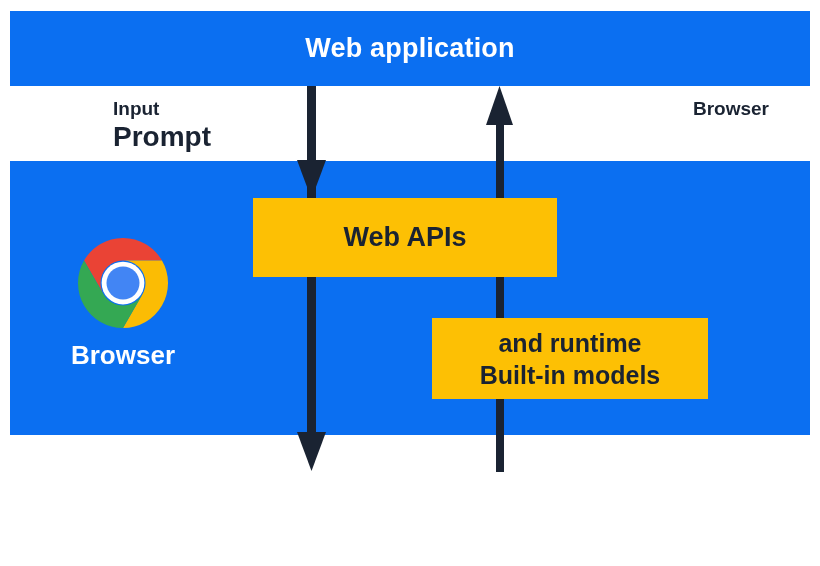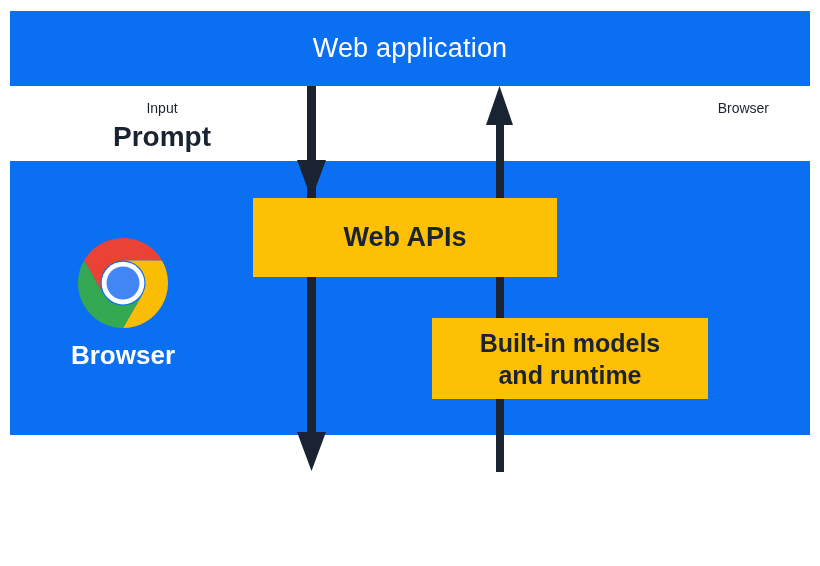--- a/index.html
+++ b/index.html
@@ -24,28 +24,28 @@
     position:absolute;left:10px;width:800px;
     background:var(--blue);
     display:flex;align-items:center;justify-content:center;
     z-index:1;
   }
   .bar-top{top:11px;height:75px;}
   .bar-mid{top:161px;height:274px;}
   .bar-bottom{top:472px;height:81px;}
   .bar-title{
     color:var(--white);
-    font-weight:normal;
+    font-weight:bold;
     font-size:27px;
     letter-spacing:.2px;
   }
   .io-group{position:absolute;top:95px;z-index:1;color:var(--navy);}
   .io-left{left:113px;text-align:left;}
   .io-right{right:51px;text-align:right;}
-  .io-caption{font-size:14px;line-height:27px;font-weight:400;text-align:center;}
+  .io-caption{font-size:19px;line-height:27px;font-weight:700;}
   .io-label{font-size:28px;line-height:29px;font-weight:bold;}
   .arrows{
     position:absolute;left:0;top:0;width:820px;height:566px;
     z-index:2;pointer-events:none;
   }
   .arrow-shape{fill:var(--navy);}
   .yellow-box{
     position:absolute;
     background:var(--yellow);
     color:var(--navy);
@@ -94,22 +94,22 @@
     <g>
       <rect class="arrow-shape" x="496" y="124" width="8" height="348"></rect>
       <polygon class="arrow-shape" points="486,125 513,125 499.5,86"></polygon>
     </g>
   </svg>
 
   <div class="yellow-box box-webapis">
     <span class="box-label">Web APIs</span>
   </div>
   <div class="yellow-box box-builtin">
+    <span class="box-label-2line">and runtime</span>
     <span class="box-label-2line">Built-in models</span>
-    <span class="box-label-2line">and runtime</span>
   </div>
 
   <svg class="chrome-icon" viewBox="0 0 48 48">
     <path style="fill:var(--chrome-red)" d="M24 12 H44.785 A24 24 0 0 0 3.215 12 L13.608 30 A12 12 0 0 1 24 12 Z"></path>
     <path style="fill:var(--chrome-yellow)" d="M24 12 A12 12 0 0 1 34.392 30 L24 48 A24 24 0 0 0 44.785 12 Z"></path>
     <path style="fill:var(--chrome-green)" d="M13.608 30 L3.215 12 A24 24 0 0 0 24 48 L34.392 30 A12 12 0 0 1 13.608 30 Z"></path>
     <circle cx="24" cy="24" r="11.4" style="fill:var(--white)"></circle>
     <circle cx="24" cy="24" r="8.8" style="fill:var(--chrome-blue)"></circle>
   </svg>
   <div class="browser-label">Browser</div>

